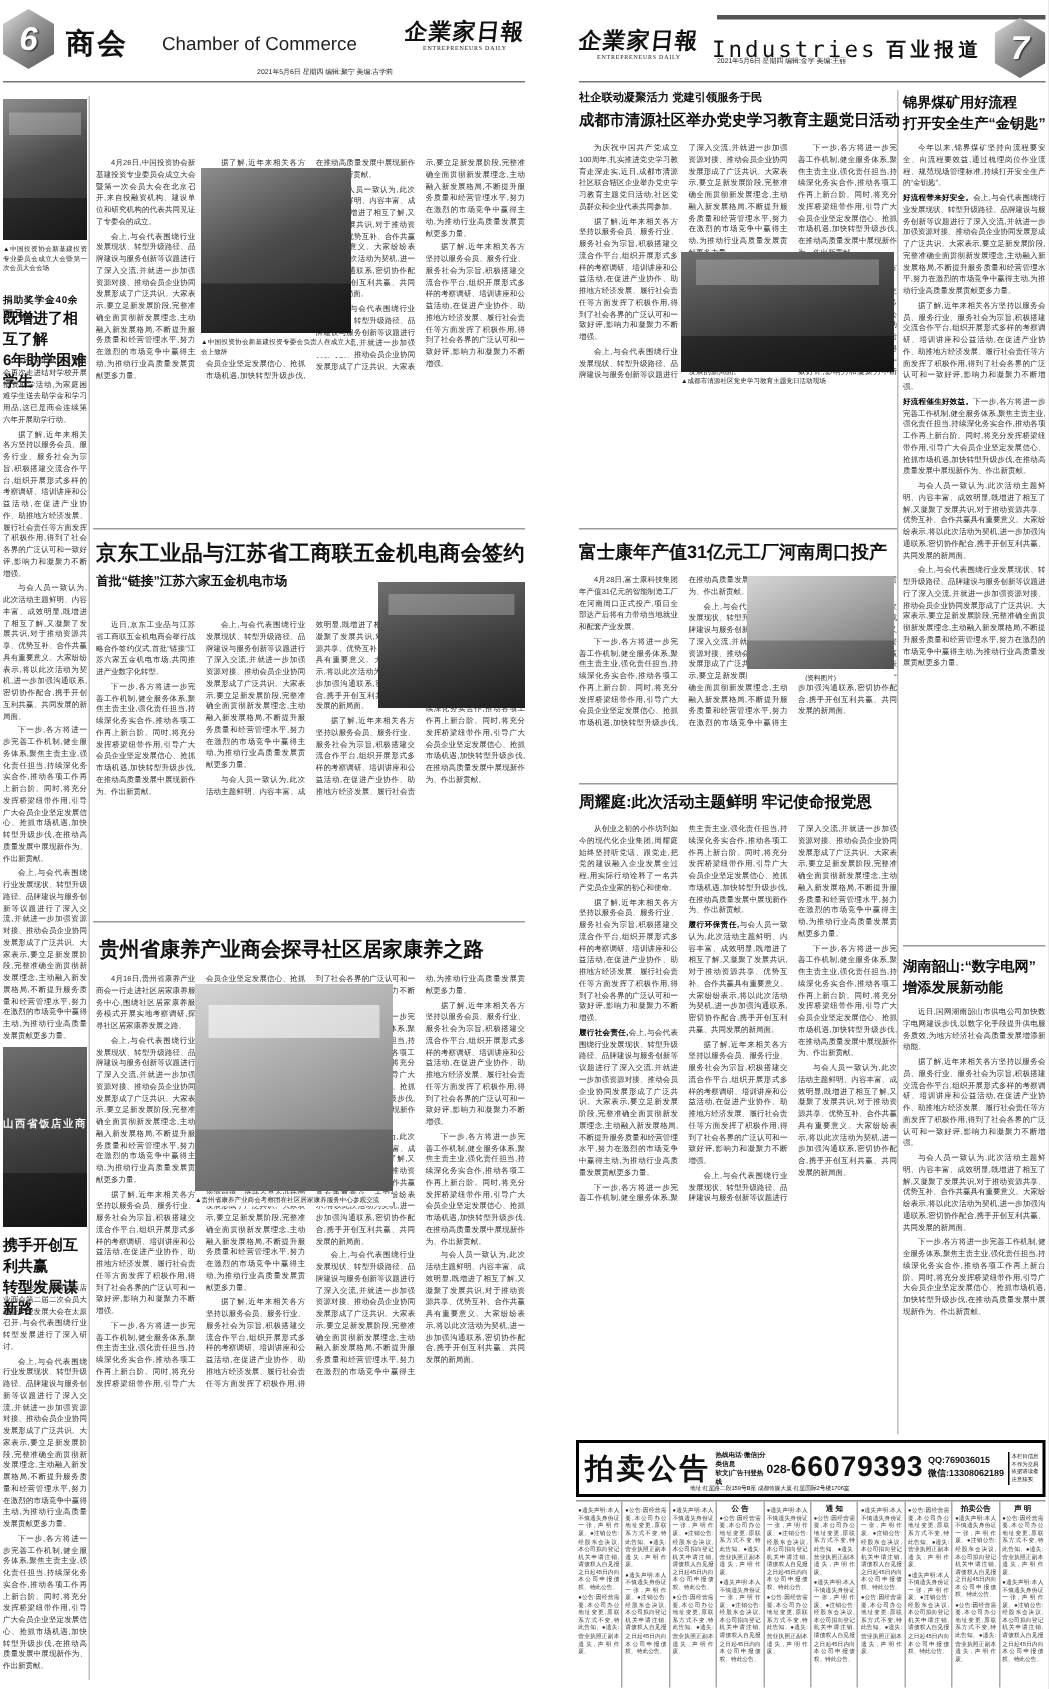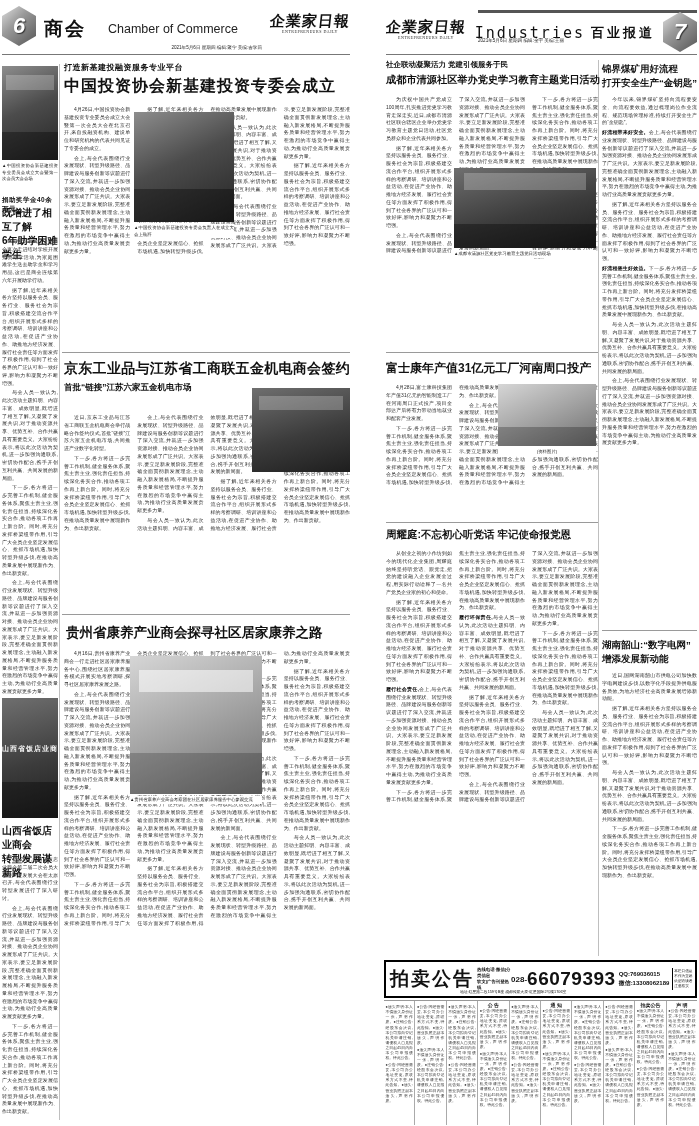--- a/index.html
+++ b/index.html
@@ -122,33 +122,29 @@
       <p>与会人员一致认为,此次活动主题鲜明、内容丰富、成效明显,既增进了相互了解,又凝聚了发展共识,对于推动资源共享、优势互补、合作共赢具有重要意义。大家纷纷表示,将以此次活动为契机,进一步加强沟通联系,密切协作配合,携手开创互利共赢、共同发展的新局面。</p>
       <p>下一步,各方将进一步完善工作机制,健全服务体系,聚焦主责主业,强化责任担当,持续深化务实合作,推动各项工作再上新台阶。同时,将充分发挥桥梁纽带作用,引导广大会员企业坚定发展信心、抢抓市场机遇,加快转型升级步伐,在推动高质量发展中展现新作为、作出新贡献。</p>
       <p>会上,与会代表围绕行业发展现状、转型升级路径、品牌建设与服务创新等议题进行了深入交流,并就进一步加强资源对接、推动会员企业协同发展形成了广泛共识。大家表示,要立足新发展阶段,完整准确全面贯彻新发展理念,主动融入新发展格局,不断提升服务质量和经营管理水平,努力在激烈的市场竞争中赢得主动,为推动行业高质量发展贡献更多力量。</p>
     </div>
 
     <div class="ph mid" style="left:2px;top:698px;width:56px;height:120px;">
       <div class="phText">山西省饭店业商</div>
       <div class="stage"></div>
     </div>
     <div class="hlNarrow abs" style="left:2px;top:824px;width:57px;">
-      <div>山西省饭店业商会</div>
+      <div>携手开创互利共赢</div>
       <div>转型发展谋新路</div>
     </div>
     <div class="bt abs" style="left:2px;top:856px;width:56px;height:264px;">
       <p>4月26日,山西省饭店业商会第二届二次会员大会暨产业发展大会在太原召开,与会代表围绕行业转型发展进行了深入研讨。</p>
       <p>会上,与会代表围绕行业发展现状、转型升级路径、品牌建设与服务创新等议题进行了深入交流,并就进一步加强资源对接、推动会员企业协同发展形成了广泛共识。大家表示,要立足新发展阶段,完整准确全面贯彻新发展理念,主动融入新发展格局,不断提升服务质量和经营管理水平,努力在激烈的市场竞争中赢得主动,为推动行业高质量发展贡献更多力量。</p>
       <p>下一步,各方将进一步完善工作机制,健全服务体系,聚焦主责主业,强化责任担当,持续深化务实合作,推动各项工作再上新台阶。同时,将充分发挥桥梁纽带作用,引导广大会员企业坚定发展信心、抢抓市场机遇,加快转型升级步伐,在推动高质量发展中展现新作为、作出新贡献。</p>
     </div>
 
-    <div class="abs" style="left:64px;top:62px;width:286px;">
-      <div class="kick">打造新基建投融资服务专业平台</div>
-      <div class="hlA">中国投资协会新基建投资专委会成立</div>
-    </div>
     <div class="bt cols4 abs" style="left:64px;top:106px;width:286px;height:244px;">
       <p>4月26日,中国投资协会新基建投资专业委员会成立大会暨第一次会员大会在北京召开,来自投融资机构、建设单位和研究机构的代表共同见证了专委会的成立。</p>
       <p>会上,与会代表围绕行业发展现状、转型升级路径、品牌建设与服务创新等议题进行了深入交流,并就进一步加强资源对接、推动会员企业协同发展形成了广泛共识。大家表示,要立足新发展阶段,完整准确全面贯彻新发展理念,主动融入新发展格局,不断提升服务质量和经营管理水平,努力在激烈的市场竞争中赢得主动,为推动行业高质量发展贡献更多力量。</p>
       <p>据了解,近年来相关各方坚持以服务会员、服务行业、服务社会为宗旨,积极搭建交流合作平台,组织开展形式多样的考察调研、培训讲座和公益活动,在促进产业协作、助推地方经济发展、履行社会责任等方面发挥了积极作用,得到了社会各界的广泛认可和一致好评,影响力和凝聚力不断增强。</p>
       <p>下一步,各方将进一步完善工作机制,健全服务体系,聚焦主责主业,强化责任担当,持续深化务实合作,推动各项工作再上新台阶。同时,将充分发挥桥梁纽带作用,引导广大会员企业坚定发展信心、抢抓市场机遇,加快转型升级步伐,在推动高质量发展中展现新作为、作出新贡献。</p>
       <p>与会人员一致认为,此次活动主题鲜明、内容丰富、成效明显,既增进了相互了解,又凝聚了发展共识,对于推动资源共享、优势互补、合作共赢具有重要意义。大家纷纷表示,将以此次活动为契机,进一步加强沟通联系,密切协作配合,携手开创互利共赢、共同发展的新局面。</p>
       <p>会上,与会代表围绕行业发展现状、转型升级路径、品牌建设与服务创新等议题进行了深入交流,并就进一步加强资源对接、推动会员企业协同发展形成了广泛共识。大家表示,要立足新发展阶段,完整准确全面贯彻新发展理念,主动融入新发展格局,不断提升服务质量和经营管理水平,努力在激烈的市场竞争中赢得主动,为推动行业高质量发展贡献更多力量。</p>
       <p>据了解,近年来相关各方坚持以服务会员、服务行业、服务社会为宗旨,积极搭建交流合作平台,组织开展形式多样的考察调研、培训讲座和公益活动,在促进产业协作、助推地方经济发展、履行社会责任等方面发挥了积极作用,得到了社会各界的广泛认可和一致好评,影响力和凝聚力不断增强。</p>
     </div>
     <div class="ph" style="left:134px;top:112px;width:100px;height:110px;">
@@ -246,21 +242,21 @@
       <p>会上,与会代表围绕行业发展现状、转型升级路径、品牌建设与服务创新等议题进行了深入交流,并就进一步加强资源对接、推动会员企业协同发展形成了广泛共识。大家表示,要立足新发展阶段,完整准确全面贯彻新发展理念,主动融入新发展格局,不断提升服务质量和经营管理水平,努力在激烈的市场竞争中赢得主动,为推动行业高质量发展贡献更多力量。</p>
       <p>与会人员一致认为,此次活动主题鲜明、内容丰富、成效明显,既增进了相互了解,又凝聚了发展共识,对于推动资源共享、优势互补、合作共赢具有重要意义。大家纷纷表示,将以此次活动为契机,进一步加强沟通联系,密切协作配合,携手开创互利共赢、共同发展的新局面。</p>
     </div>
     <div class="ph light" style="left:114px;top:384px;width:98px;height:62px;">
       <div class="stage" style="background:rgba(0,0,0,.25);"></div>
     </div>
     <div class="cap abs" style="left:114px;top:448px;width:98px;text-align:center;">(资料图片)</div>
 
     <div class="h-rule" style="left:2px;top:522px;width:212px;"></div>
 
-    <div class="hlRc abs" style="left:2px;top:528px;width:212px;">周耀庭:不忘初心听党话 牢记使命报党恩</div>
+    <div class="hlRc abs" style="left:2px;top:528px;width:212px;">周耀庭:此次活动主题鲜明 牢记使命报党恩</div>
     <div class="bt cols3 abs" style="left:2px;top:550px;width:212px;height:406px;">
       <p>从创业之初的小作坊到如今的现代化企业集团,周耀庭始终坚持听党话、跟党走,把党的建设融入企业发展全过程,用实际行动诠释了一名共产党员企业家的初心和使命。</p>
       <p>据了解,近年来相关各方坚持以服务会员、服务行业、服务社会为宗旨,积极搭建交流合作平台,组织开展形式多样的考察调研、培训讲座和公益活动,在促进产业协作、助推地方经济发展、履行社会责任等方面发挥了积极作用,得到了社会各界的广泛认可和一致好评,影响力和凝聚力不断增强。</p>
       <p class="noind"><b class="runin">履行社会责任,</b><span>会上,与会代表围绕行业发展现状、转型升级路径、品牌建设与服务创新等议题进行了深入交流,并就进一步加强资源对接、推动会员企业协同发展形成了广泛共识。大家表示,要立足新发展阶段,完整准确全面贯彻新发展理念,主动融入新发展格局,不断提升服务质量和经营管理水平,努力在激烈的市场竞争中赢得主动,为推动行业高质量发展贡献更多力量。</span></p>
       <p>下一步,各方将进一步完善工作机制,健全服务体系,聚焦主责主业,强化责任担当,持续深化务实合作,推动各项工作再上新台阶。同时,将充分发挥桥梁纽带作用,引导广大会员企业坚定发展信心、抢抓市场机遇,加快转型升级步伐,在推动高质量发展中展现新作为、作出新贡献。</p>
       <p class="noind"><b class="runin">履行环保责任,</b><span>与会人员一致认为,此次活动主题鲜明、内容丰富、成效明显,既增进了相互了解,又凝聚了发展共识,对于推动资源共享、优势互补、合作共赢具有重要意义。大家纷纷表示,将以此次活动为契机,进一步加强沟通联系,密切协作配合,携手开创互利共赢、共同发展的新局面。</span></p>
       <p>据了解,近年来相关各方坚持以服务会员、服务行业、服务社会为宗旨,积极搭建交流合作平台,组织开展形式多样的考察调研、培训讲座和公益活动,在促进产业协作、助推地方经济发展、履行社会责任等方面发挥了积极作用,得到了社会各界的广泛认可和一致好评,影响力和凝聚力不断增强。</p>
       <p>会上,与会代表围绕行业发展现状、转型升级路径、品牌建设与服务创新等议题进行了深入交流,并就进一步加强资源对接、推动会员企业协同发展形成了广泛共识。大家表示,要立足新发展阶段,完整准确全面贯彻新发展理念,主动融入新发展格局,不断提升服务质量和经营管理水平,努力在激烈的市场竞争中赢得主动,为推动行业高质量发展贡献更多力量。</p>
       <p>下一步,各方将进一步完善工作机制,健全服务体系,聚焦主责主业,强化责任担当,持续深化务实合作,推动各项工作再上新台阶。同时,将充分发挥桥梁纽带作用,引导广大会员企业坚定发展信心、抢抓市场机遇,加快转型升级步伐,在推动高质量发展中展现新作为、作出新贡献。</p>
       <p>与会人员一致认为,此次活动主题鲜明、内容丰富、成效明显,既增进了相互了解,又凝聚了发展共识,对于推动资源共享、优势互补、合作共赢具有重要意义。大家纷纷表示,将以此次活动为契机,进一步加强沟通联系,密切协作配合,携手开创互利共赢、共同发展的新局面。</p>

